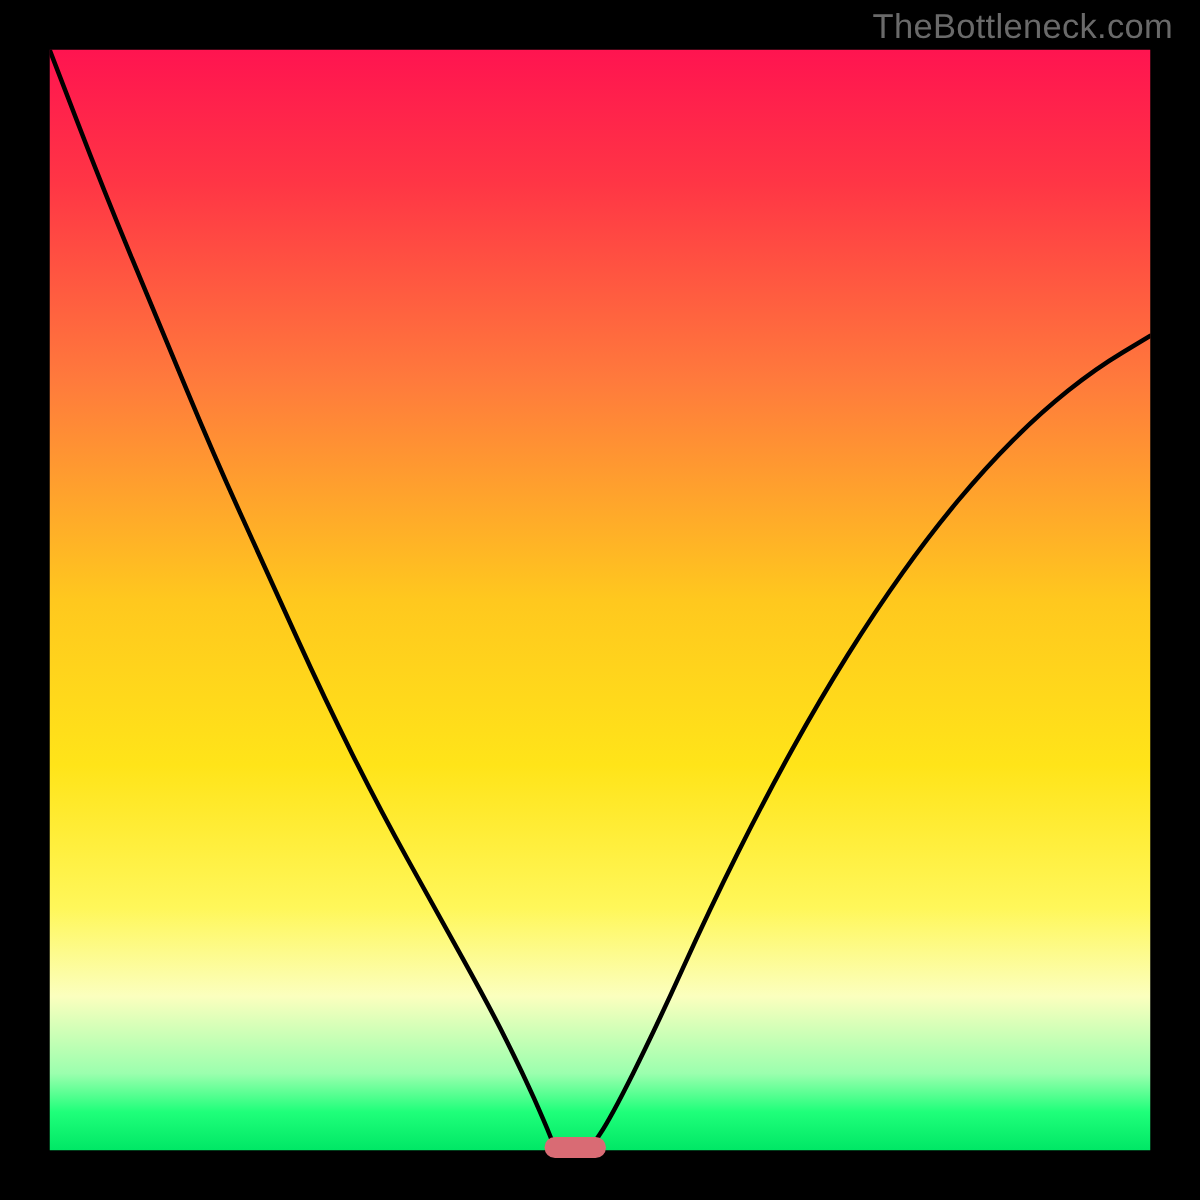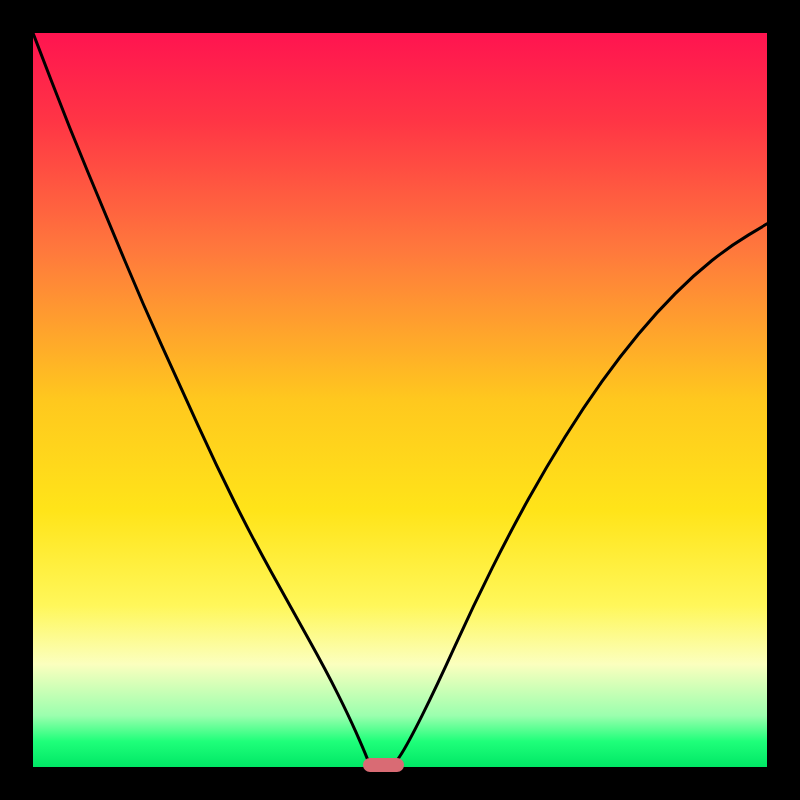--- a/index.html
+++ b/index.html
@@ -40,20 +40,21 @@
     height: 14px;
     background: #d96b74;
     border-radius: 7px;
   }
 </style>
 </head>
 <body>
 
 <div class="frame">
 
+  <div class="watermark">TheBottleneck.com</div>
 
   <svg class="plot" viewBox="0 0 734 734" preserveAspectRatio="none">
     <defs>
       <linearGradient id="bg-grad" x1="0" y1="0" x2="0" y2="1">
 
       <stop offset="0%" stop-color="#ff1450"></stop>
           <stop offset="12%" stop-color="#ff3545"></stop>
           <stop offset="30%" stop-color="#ff7a3c"></stop>
           <stop offset="50%" stop-color="#ffc81e"></stop>
           <stop offset="65%" stop-color="#ffe419"></stop>

